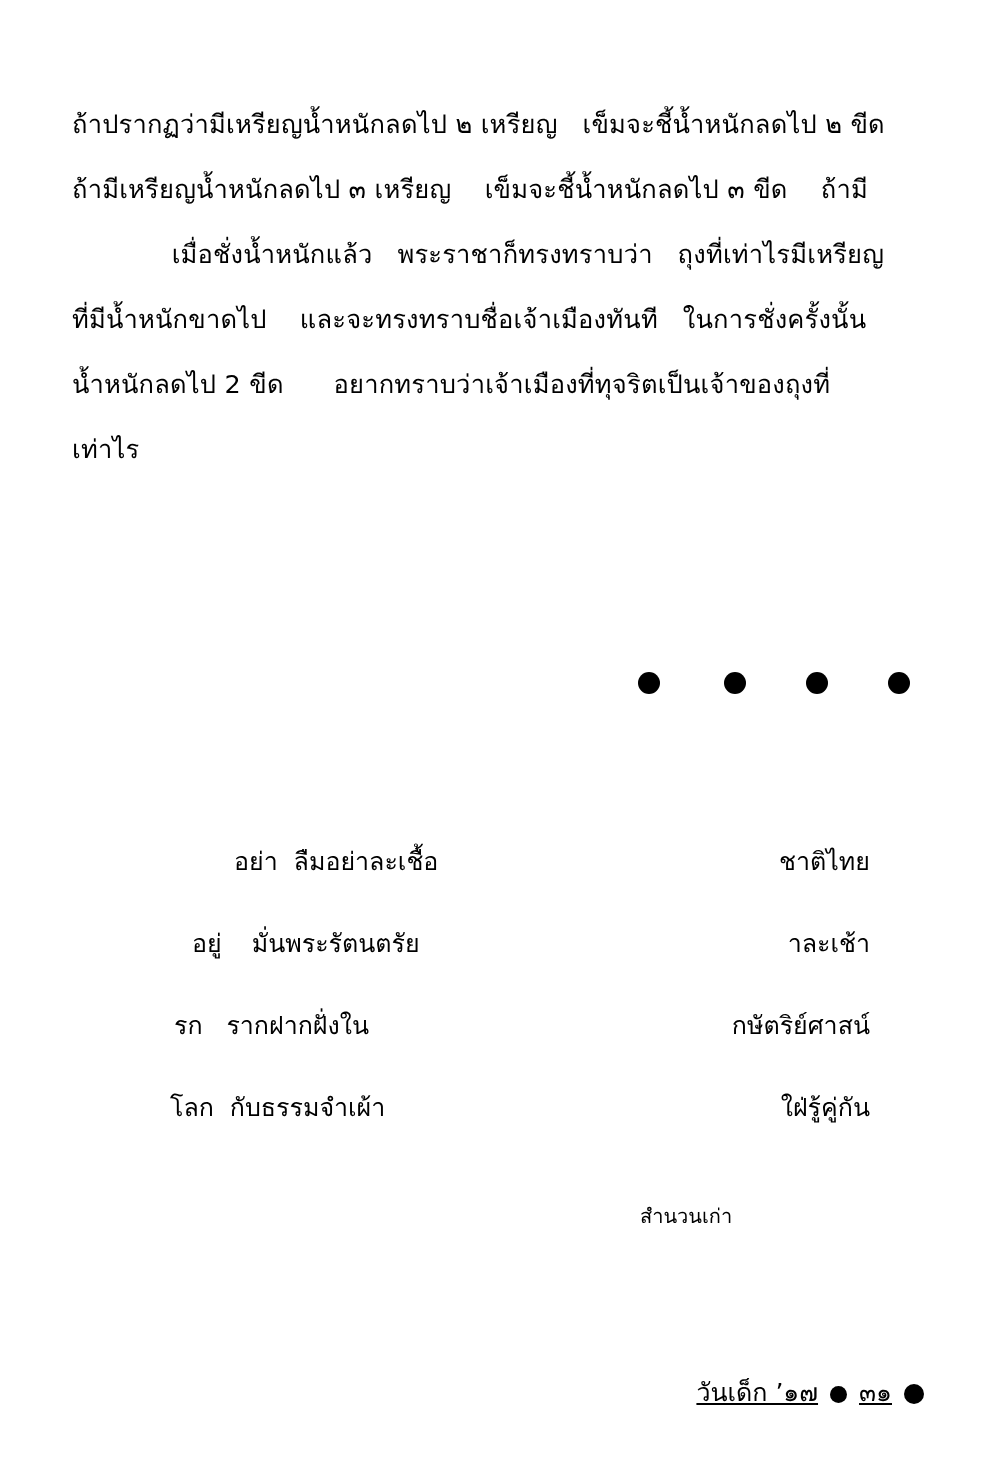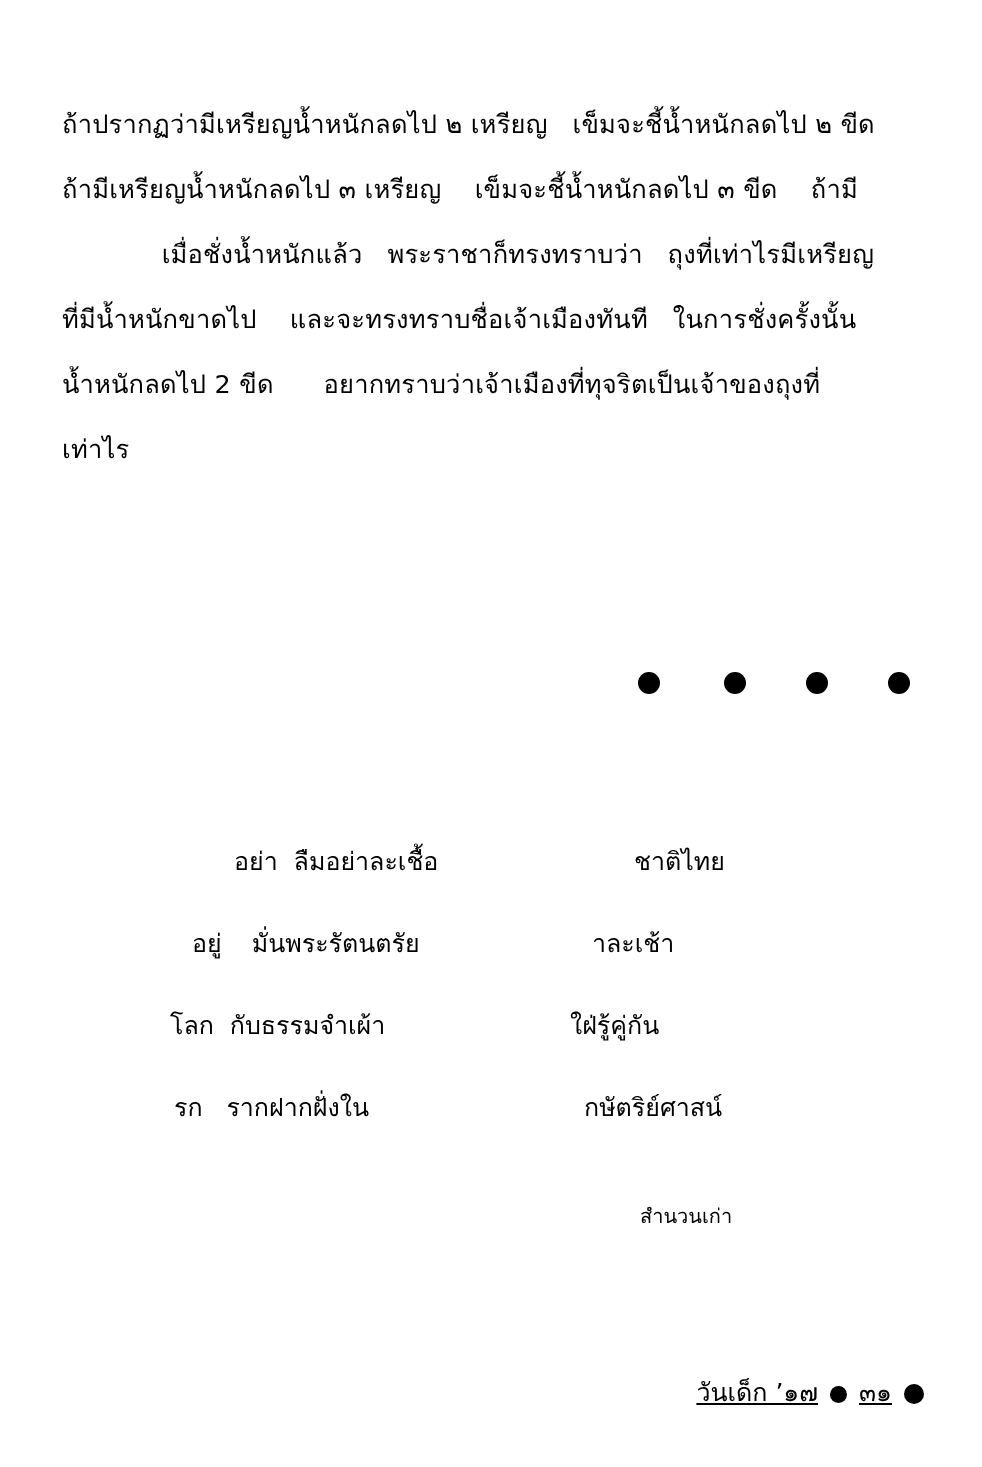--- a/index.html
+++ b/index.html
@@ -21,21 +21,21 @@
   }
 
   
   .prose {
     position: absolute;
     left: 58px;
     top: 92px;
     width: 866px;
   }
   .prose p {
-    margin: 0 0 0 4px;
+    margin: 0 0 0 14px;
     font-size: 25.5px;
     line-height: 65px;
     letter-spacing: 0.2px;
     white-space: pre;
   }
   .prose p.indent {
     text-indent: 0;
   }
 
   
@@ -64,20 +64,21 @@
     position: absolute;
     left: 170px;
     top: 832px;
     width: 700px;
     font-size: 25px;
   }
   .verse-line {
     display: flex;
     align-items: baseline;
     height: 82px;
+    justify-content: space-between;
   }
   .verse-line .col-a {
     width: 400px;
     white-space: pre;
   }
   .verse-line .col-b {
     white-space: pre;
     margin-top: 9px;
   }
   .verse-line.l1 .col-a { padding-left: 64px; }
@@ -153,27 +154,27 @@
 
   <div class="verse">
     <div class="verse-line l1">
       <span class="col-a">อย่า  ลืมอย่าละเชื้อ</span>
       <span class="col-b">ชาติไทย</span>
     </div>
     <div class="verse-line l2">
       <span class="col-a">อยู่  มั่นพระรัตนตรัย</span>
       <span class="col-b">าละเช้า</span>
     </div>
+    <div class="verse-line l3">
+      <span class="col-a">รก   รากฝากฝั่งใน</span>
+      <span class="col-b">กษัตริย์ศาสน์</span>
+    </div>
     <div class="verse-line l4">
       <span class="col-a">โลก  กับธรรมจำเผ้า</span>
       <span class="col-b">ใฝ่รู้คู่กัน</span>
-    </div>
-    <div class="verse-line l3">
-      <span class="col-a">รก   รากฝากฝั่งใน</span>
-      <span class="col-b">กษัตริย์ศาสน์</span>
     </div>
   </div>
 
   <div class="verse-attrib">สำนวนเก่า</div>
 
   <div class="footer">
     <div class="footer-inner">
       <span>วันเด็ก ’๑๗</span>
       <span class="bullet small"></span>
       <span>๓๑</span>

